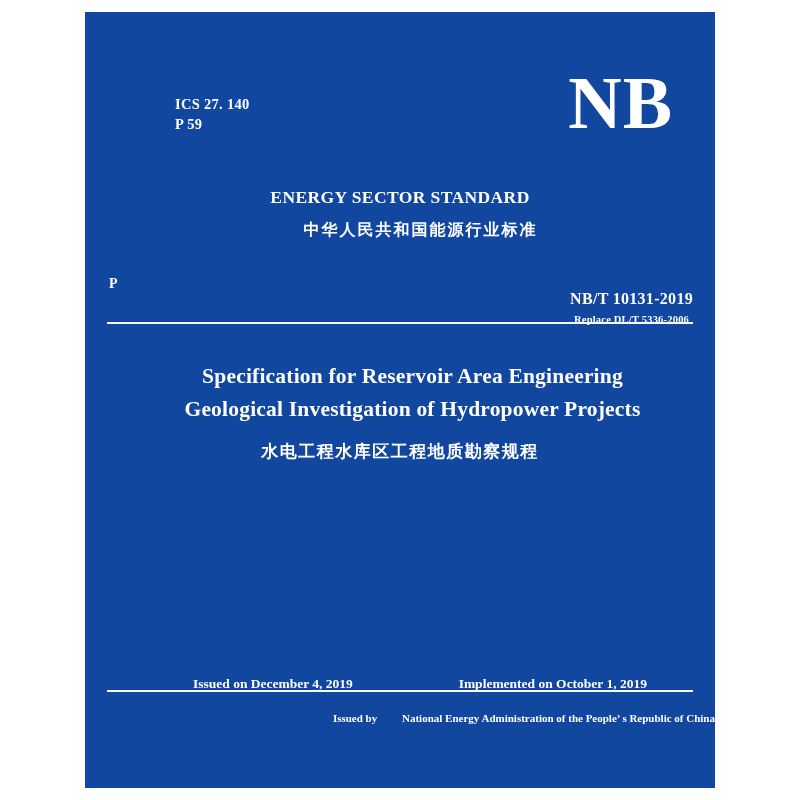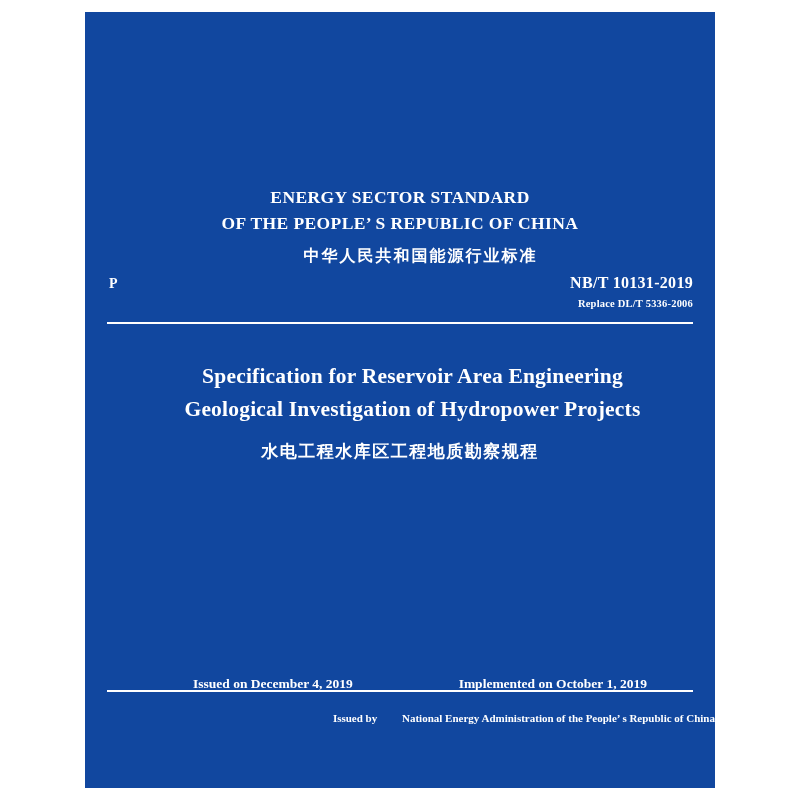--- a/index.html
+++ b/index.html
@@ -90,22 +90,22 @@
   .code-left {
     position: absolute;
     left: 24px;
     top: 2px;
     font-weight: bold;
     font-size: 14px;
   }
   .code-right {
     position: absolute;
     right: 22px;
-    top: 0;
-    text-align: right;
+    top: 16px;
+    text-align: center;
     margin-left: 48px;
   }
   .code-right .std-no {
     font-weight: bold;
     font-size: 16px;
     letter-spacing: 0.3px;
   }
   .code-right .replace {
     font-weight: bold;
     font-size: 10.5px;
@@ -176,25 +176,29 @@
     margin-right: 22px;
   }
 </style>
 </head>
 <body>
 
 <div class="page">
   <div class="cover">
 
     <div class="top-row">
+      <div class="ics-block">
+        <div>ICS 27. 140</div>
+        <div>P 59</div>
+      </div>
+      <div class="nb-logo">NB</div>
     </div>
 
     <div class="std-head">
       <div class="line-en">ENERGY SECTOR STANDARD</div>
-      <div class="line-en">OF THE PEOPLE’ S REPUBLIC OF CHINA</div>
       <div class="line-cn">中华人民共和国能源行业标准</div>
     </div>
 
     <div class="code-row">
       <div class="code-left">P</div>
       <div class="code-right">
         <div class="std-no">NB/T 10131-2019</div>
         <div class="replace">Replace DL/T 5336-2006</div>
       </div>
     </div>

